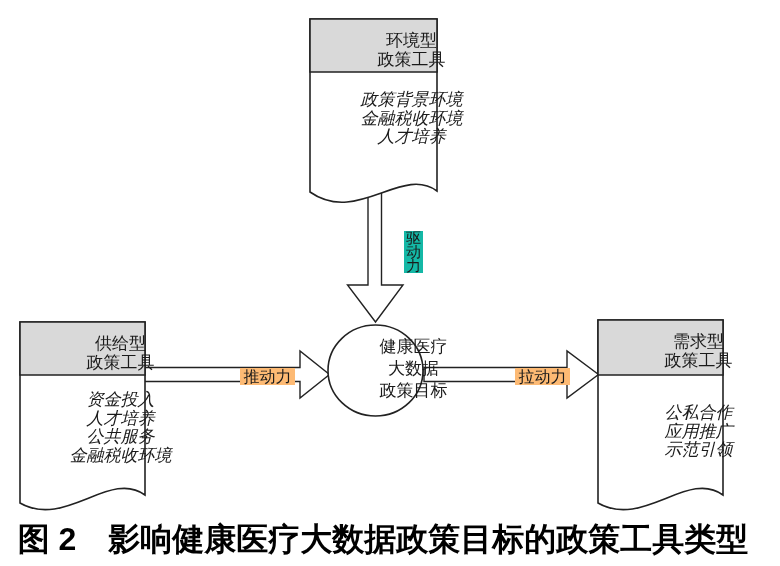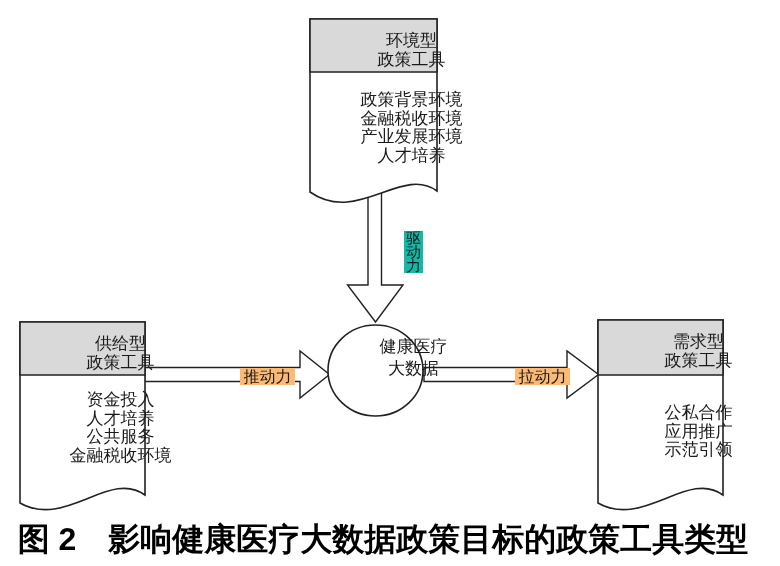--- a/index.html
+++ b/index.html
@@ -4,21 +4,21 @@
 <style>
   html,body { margin:0; padding:0; background:#fff; }
   .stage {
     position:relative; width:780px; height:566px; background:#ffffff;
     font-family:"Liberation Serif","DejaVu Serif",serif; color:#1a1a1a;
     overflow:hidden;
   }
   .stage svg { position:absolute; left:0; top:0; }
   .txt { position:absolute; text-align:center; white-space:nowrap;margin-left:38px; }
   .hdr  { font-size:17px; line-height:19px; }
-  .blist{ font-size:17px; line-height:18.5px; }
+  .blist{ font-size:17px; line-height:18.5px;font-style:italic; }
   .ctext{ font-size:17px; line-height:22px; }
   .lbl  { font-size:16px; line-height:17px; background:#fdba74; padding:0 1px; }
   .lbl-v{ font-size:15px; line-height:14px; background:#14b8a6; white-space:normal;
           word-break:break-all; text-align:center; }
   .caption { position:absolute; left:0; top:520px; width:766px; text-align:center;
              font-family:"Liberation Sans","DejaVu Sans",sans-serif;
              font-weight:700; font-size:32px; line-height:38px; color:#000; white-space:nowrap; }
 </style>
 </head>
 <body>
@@ -49,21 +49,20 @@
     <ellipse cx="375.5" cy="370.5" rx="47.5" ry="45.5" fill="#ffffff" stroke="#222222" stroke-width="1.6"></ellipse>
   </svg>
 
   <div class="txt hdr" style="left:310px; top:31px; width:127px;">
     <div>环境型</div>
     <div>政策工具</div>
   </div>
   <div class="txt blist" style="left:310px; top:91px; width:127px;">
     <div>政策背景环境</div>
     <div>金融税收环境</div>
-    <div>产业发展环境</div>
     <div>人才培养</div>
   </div>
 
   <div class="txt hdr" style="left:20px; top:334px; width:125px;">
     <div>供给型</div>
     <div>政策工具</div>
   </div>
   <div class="txt blist" style="left:20px; top:391px; width:125px;">
     <div>资金投入</div>
     <div>人才培养</div>
@@ -77,20 +76,21 @@
   </div>
   <div class="txt blist" style="left:598px; top:404px; width:125px;">
     <div>公私合作</div>
     <div>应用推广</div>
     <div>示范引领</div>
   </div>
 
   <div class="txt ctext" style="left:328px; top:336px; width:95px;">
     <div>健康医疗</div>
     <div>大数据</div>
+    <div>政策目标</div>
   </div>
 
   <div class="txt lbl-v" style="left:366px; top:231px; width:19px;">驱动力</div>
   <div class="txt lbl" style="left:202px; top:368px; width:53px;">推动力</div>
   <div class="txt lbl" style="left:477px; top:368px; width:53px;">拉动力</div>
 
   <div class="caption">图 2　影响健康医疗大数据政策目标的政策工具类型</div>
 
 </div>
 

